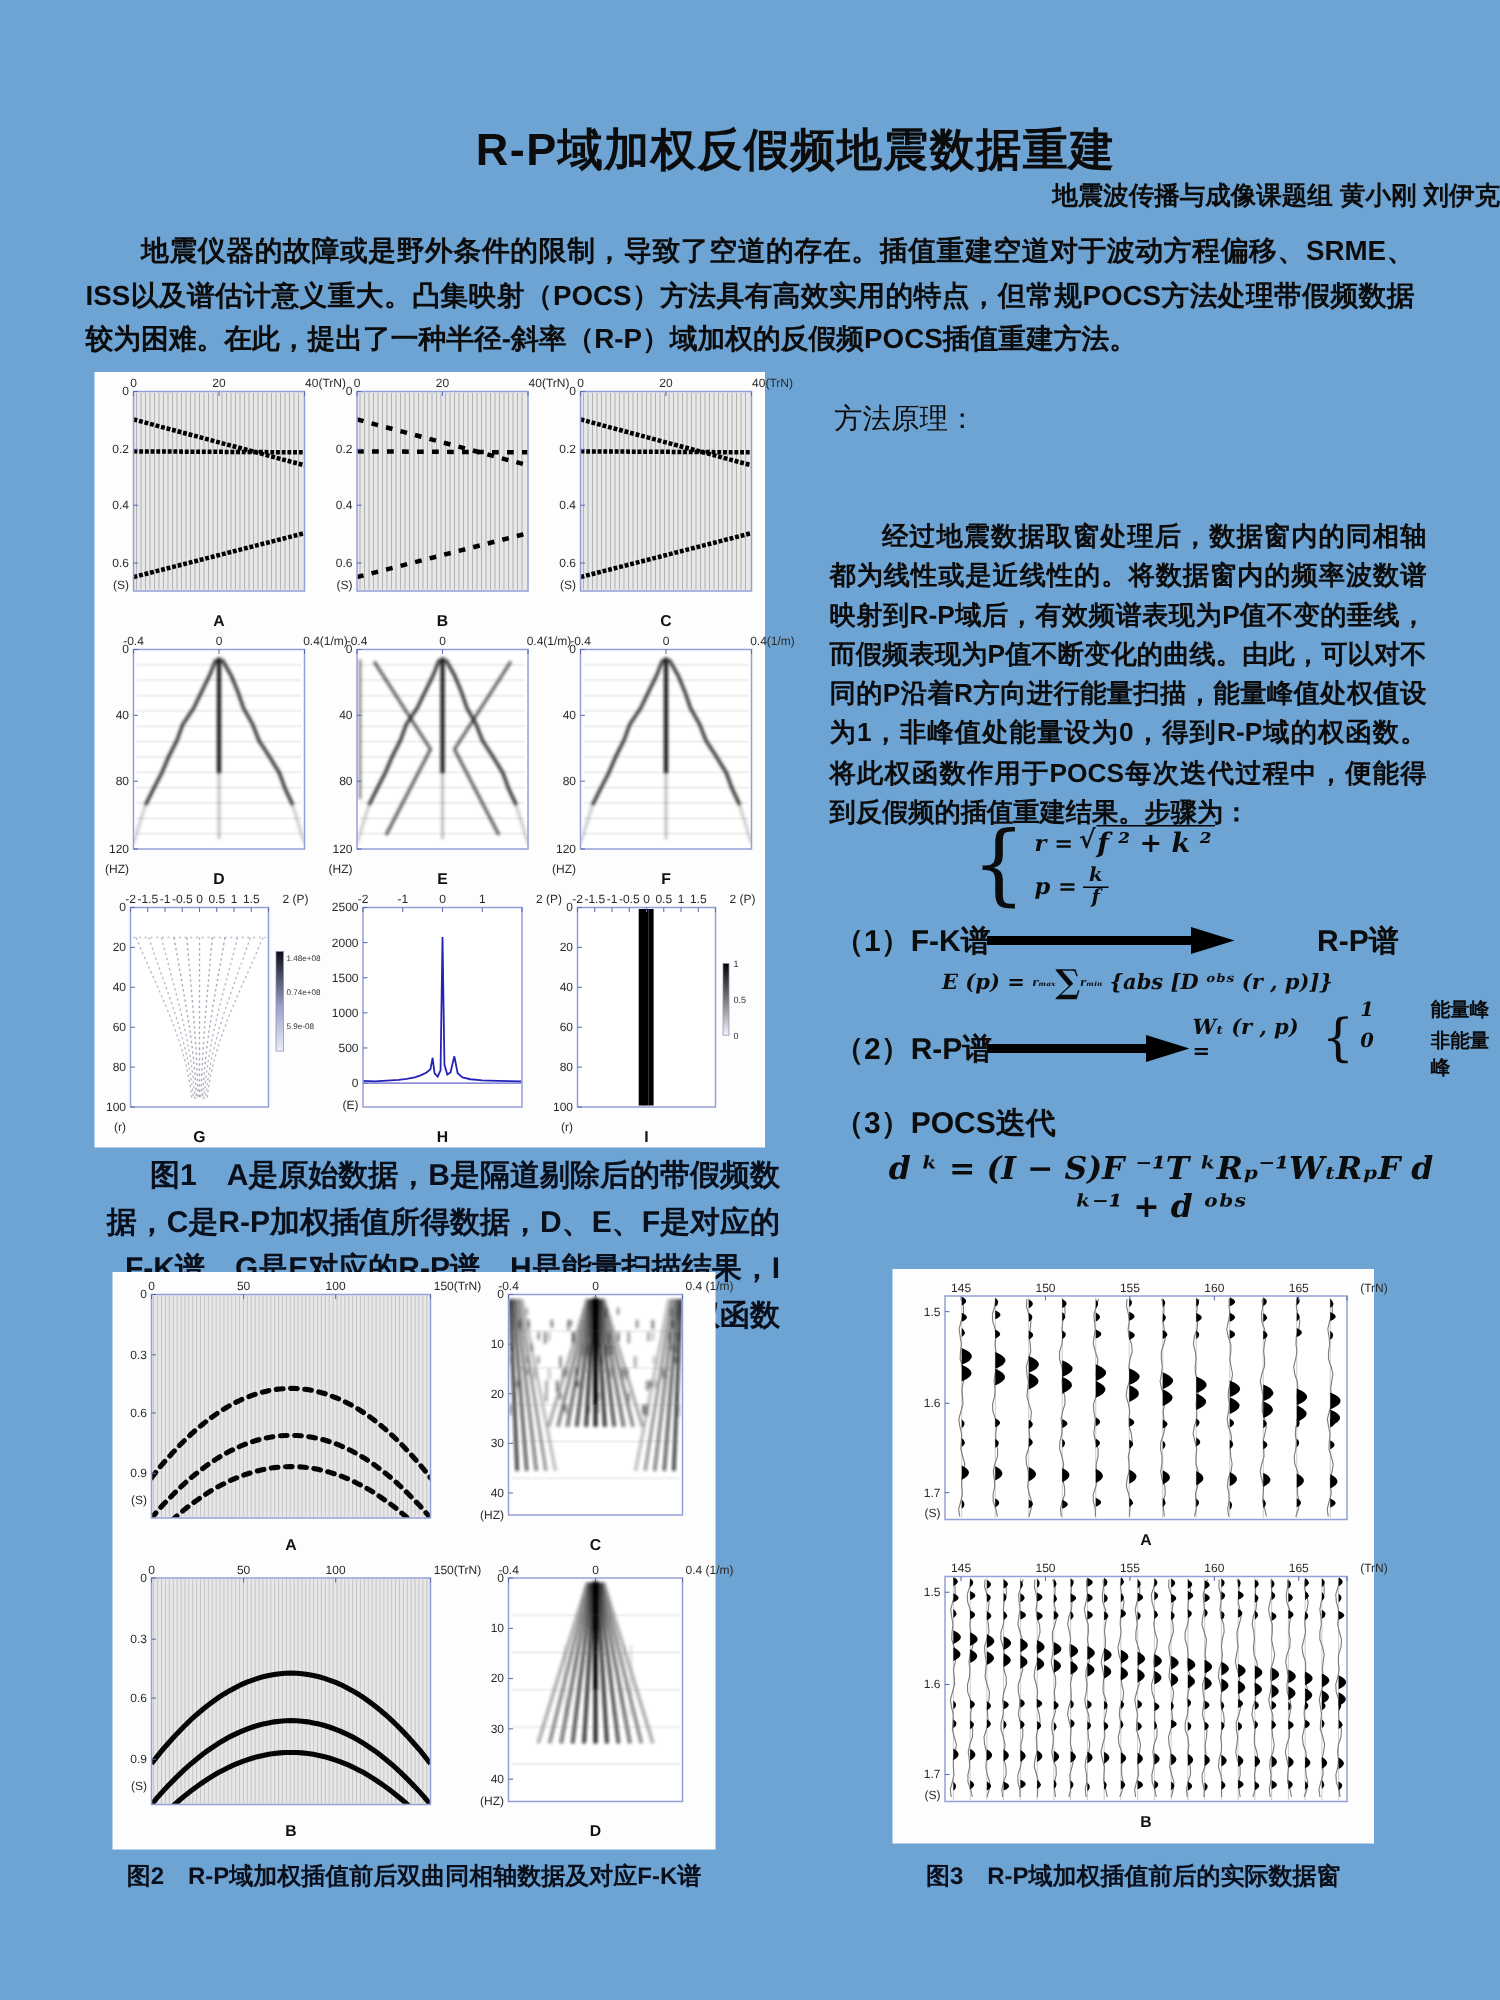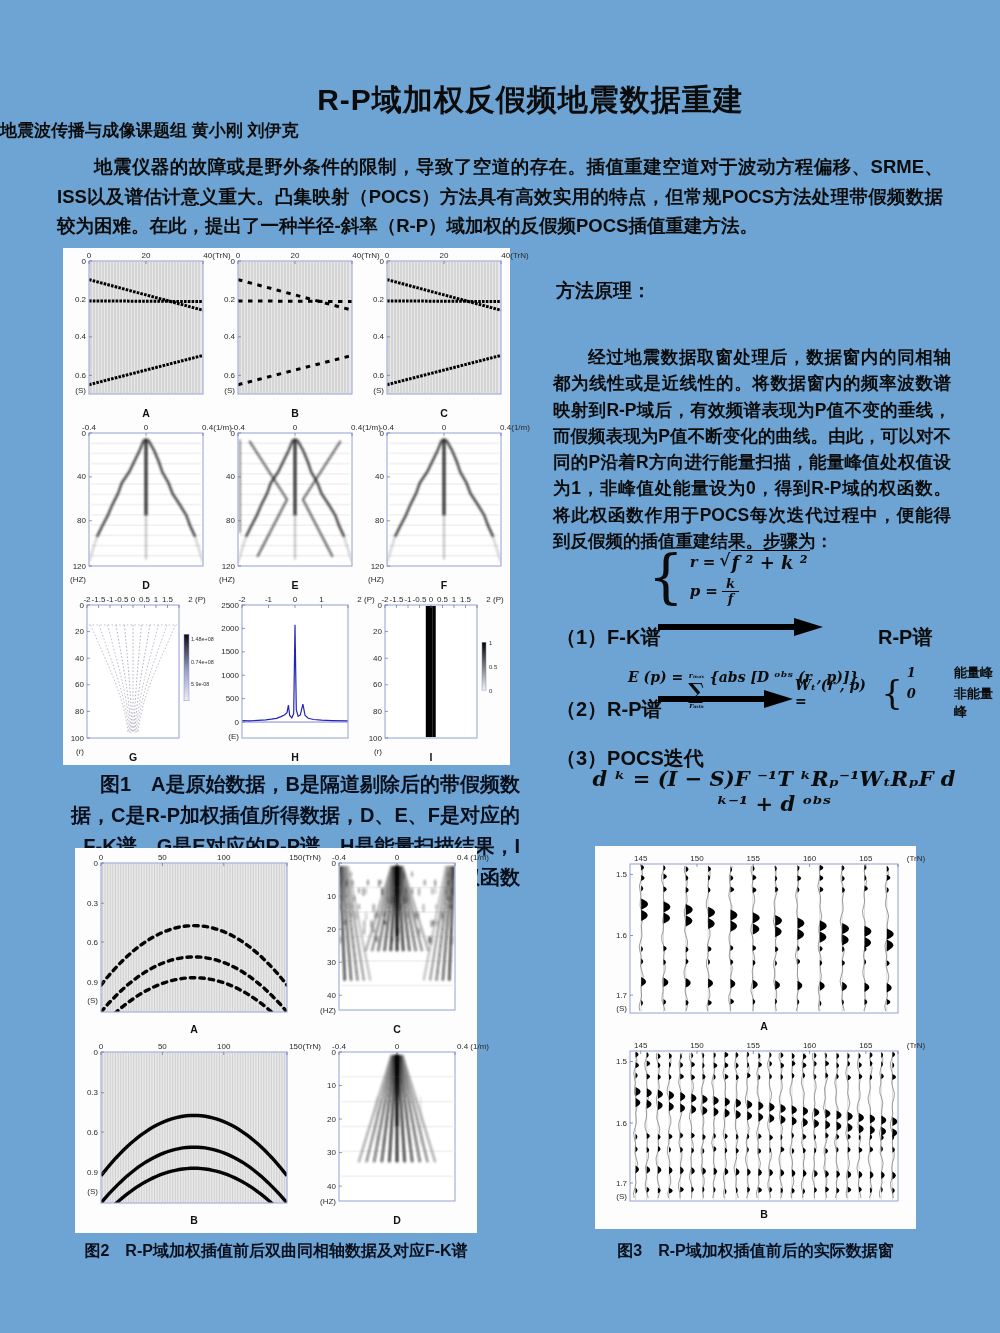--- a/index.html
+++ b/index.html
@@ -1,54 +1,54 @@
 <!DOCTYPE html>
 <html><head>
 <meta charset="utf-8">
 <style>
   html,body{margin:0;padding:0;}
   body{width:1000px;height:1333px;position:relative;background:#6ea4d4;
        font-family:"Liberation Sans",sans-serif;color:#0c0c0c;overflow:hidden;}
   .abs{position:absolute;}
   .title{left:16px;right:0;top:80px;text-align:center;font-size:30px;font-weight:bold;letter-spacing:1px;padding-left:45px;}
-  .authors{left:0;right:0;top:119px;text-align:left;font-size:17px;font-weight:bold;}
+  .authors{left:0;right:0;top:119px;text-align:right;font-size:17px;font-weight:bold;}
   .intro{left:57px;width:886px;top:152px;font-size:18.5px;font-weight:bold;line-height:1.6;
          text-indent:2em;text-align:justify;}
   .figblock{background:#fdfdfe;}
   #fig1{left:63px;top:248px;width:447px;height:517px;display:grid;
         grid-template-columns:149px 149px 149px;grid-auto-rows:172px;}
   #fig2{left:75px;top:848px;width:402px;height:383px;display:grid;
         grid-template-columns:234px 162px;grid-template-rows:189px 190px;padding-top:2px;}
   #fig3{left:595px;top:846px;width:321px;height:379px;padding-top:4px;}
   #fig3 svg{margin:0 auto 4px auto;}
   svg.panel{overflow:visible;display:block;}
   .cap1{left:68px;top:769px;width:452px;text-align:right;font-size:20px;font-weight:bold;
         line-height:1.55;color:#0a0f1c;}
   .cap{text-align:center;font-size:16px;font-weight:bold;color:#0a0f1c;}
   #cap2{left:75px;top:1241px;width:402px;}
   #cap3{left:595px;top:1241px;width:321px;}
-  .mhead{left:556px;top:278px;font-size:19px;font-weight:bold;}
+  .mhead{left:556px;top:266px;font-size:19px;font-weight:normal;}
   .mbody{left:553px;top:296px;width:398px;font-size:17.5px;font-weight:bold;line-height:1.5;
          text-align:justify;text-indent:2em;margin-top:48px;}
   .serif{font-family:"DejaVu Serif",serif;}
   .sys{left:648px;top:550px;display:flex;align-items:center;gap:6px;}
   .brace{font-family:"DejaVu Serif",serif;font-weight:normal;line-height:0.9;}
   .sys .brace{font-size:56px;transform:scaleY(1.05);}
   .syscol{display:flex;flex-direction:column;gap:4px;font-style:italic;font-weight:bold;font-size:15px;}
   .eqrow{display:flex;align-items:center;gap:4px;}
   .radical{display:flex;align-items:flex-start;}
   .rad-sign{font-size:17px;font-style:normal;}
   .radicand{border-top:1.4px solid #000;font-size:18px;padding:1px 2px 0 1px;}
   .frac{display:inline-flex;flex-direction:column;align-items:center;line-height:1.05;font-size:13px;}
   .frac .num{border-bottom:1.3px solid #000;padding:0 4px;}
-  .steprow-label{font-size:20px;font-weight:bold;margin-top:10px;}
+  .steprow-label{font-size:20px;font-weight:bold;}
   .arrow svg{display:block;}
   .ep{left:628px;top:644px;display:flex;align-items:center;gap:5px;
       font-family:"DejaVu Serif",serif;font-style:italic;font-weight:bold;font-size:14px;}
-  .sigma{display:flex;flex-direction:column;align-items:center;line-height:1;margin-top:28px;}
+  .sigma{display:flex;flex-direction:row;align-items:center;line-height:1;}
   .sigma .lim{font-size:7.5px;}
   .sigma .sym{font-size:22px;font-style:normal;}
   .wblock{left:795px;top:664px;display:flex;align-items:center;gap:4px;justify-content:center;}
   .wlhs{font-family:"DejaVu Serif",serif;font-style:italic;font-weight:bold;font-size:14px;}
   .wblock .brace{font-size:34px;}
   .wrows{display:flex;flex-direction:column;gap:3px;font-size:13px;}
   .wrow{display:flex;gap:10px;align-items:baseline;}
   .wrow .wv{font-family:"DejaVu Serif",serif;font-style:italic;font-weight:bold;}
   .wrow .wt{font-weight:bold;margin-left:28px;}
   .final{left:574px;top:766px;width:400px;text-align:center;

